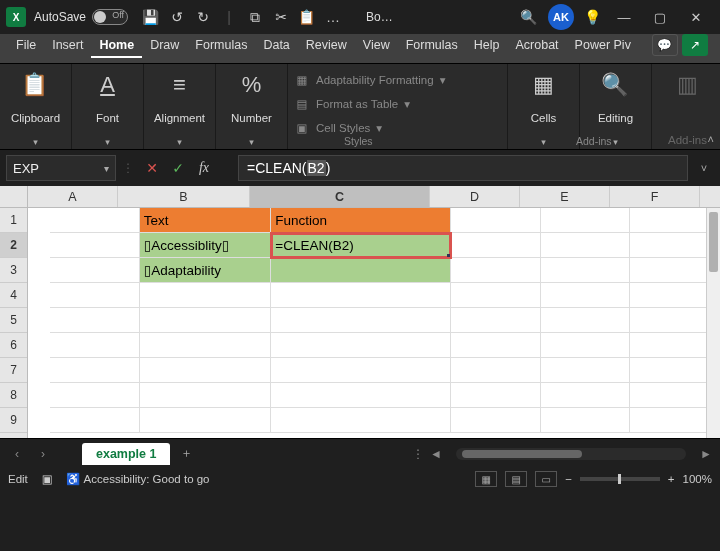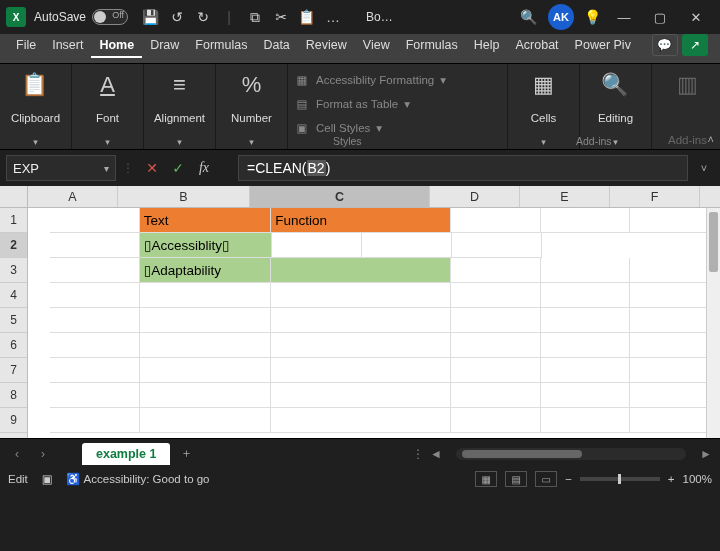--- a/index.html
+++ b/index.html
@@ -28,21 +28,21 @@
   .rgroup.big { min-width: 72px; }
   .rgroup .ico { font-size: 22px; color:#ccc; height: 34px; display:flex;align-items:center;justify-content:center;}
   .rgroup .lbl { font-size: 11.5px; color:#ddd; text-align:center; line-height:1.1; }
   .rgroup .drop { font-size:9px; color:#aaa; margin-top:2px;}
   .rgroup.disabled { color:#666; }
   .rgroup.disabled .lbl, .rgroup.disabled .ico { color:#666; }
   .styles-group { flex:0 0 220px; display:flex; flex-direction:column; padding:4px 6px 2px 6px; border-right:1px solid #1a1a1a;}
   .styles-group .row { display:flex; align-items:center; gap:6px; font-size:11.5px; color:#888; height:24px;}
   .styles-group .row .mini-ico{ width:16px; text-align:center; }
   .group-caption { position:absolute; bottom:2px; font-size:10.5px; color:#888; }
-  .caption-styles{ left: 333px;}
+  .caption-styles{ left: 344px;}
   .caption-addins{ left: 576px;}
   .ribbon-collapse { position:absolute; right:6px; bottom:4px; color:#aaa; font-size:11px; }
 
   .formula-row { display:flex; align-items:center; height:36px; background:#1f1f1f; padding: 4px 6px; gap:6px; }
   .namebox { width: 110px; height:26px; background:#2b2b2b; border:1px solid #444; display:flex; align-items:center; padding:0 6px; color:#eee; font-size:13px; justify-content:space-between;}
   .namebox .dd{ font-size:10px; color:#aaa;}
   .fx-btns { display:flex; align-items:center; gap:2px; }
   .fx-btn { width:24px;height:24px; display:flex;align-items:center;justify-content:center; font-size:14px; }
   .fx-btn.cancel{ color:#d9534f; }
   .fx-btn.enter{ color:#5cb85c; }
@@ -150,21 +150,21 @@
     <div class="drop">▾</div>
   </div>
   <div class="rgroup big">
     <div class="ico">%</div>
     <div class="lbl">Number</div>
     <div class="drop">▾</div>
   </div>
   <div class="styles-group">
     <div class="row">
         <span class="mini-ico">▦</span>
-        <span>Accessiblity Formatting</span>
+        <span>Adaptability Formatting</span>
         <span> ▾</span>
       </div>
     <div class="row">
         <span class="mini-ico">▤</span>
         <span>Format as Table</span>
         <span> ▾</span>
       </div>
     <div class="row">
         <span class="mini-ico">▣</span>
         <span>Cell Styles</span>
@@ -237,20 +237,24 @@
         <div class="cell wA"></div>
         <div class="cell wB hdr-orange">Text</div>
         <div class="cell wC hdr-orange">Function</div>
         <div class="cell wD"></div>
         <div class="cell wE"></div>
         <div class="cell wF"></div>
       </div>
       <div class="gridrow">
         <div class="cell wA"></div>
         <div class="cell wB green">▯Accessiblity▯</div>
+        <div class="cell wC green editing">
+            <span>=CLEAN(B2)</span>
+            <div class="fill-handle"></div>
+          </div>
         <div class="cell wD"></div>
         <div class="cell wE"></div>
         <div class="cell wF"></div>
       </div>
       <div class="gridrow">
         <div class="cell wA"></div>
         <div class="cell wB green">▯Adaptability</div>
         <div class="cell wC green"></div>
         <div class="cell wD"></div>
         <div class="cell wE"></div>

